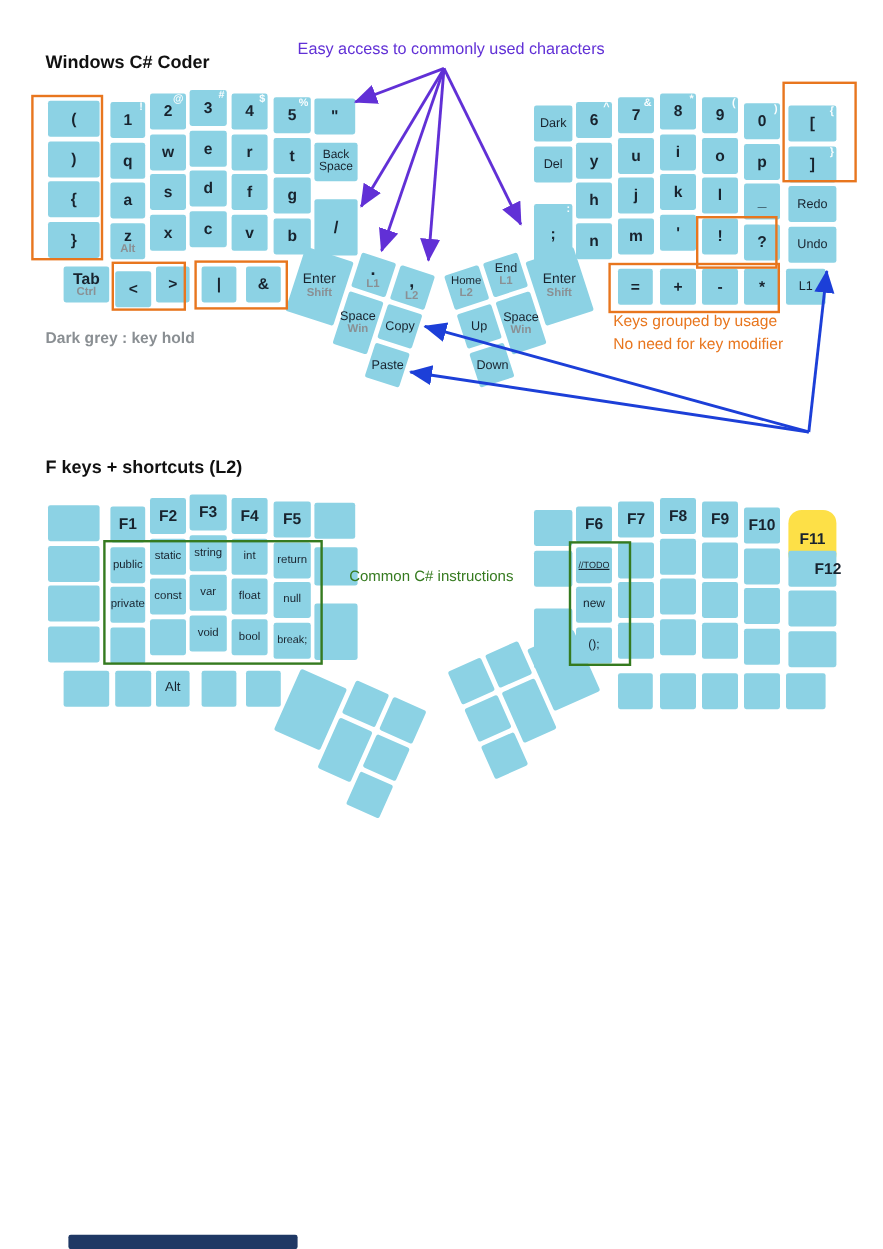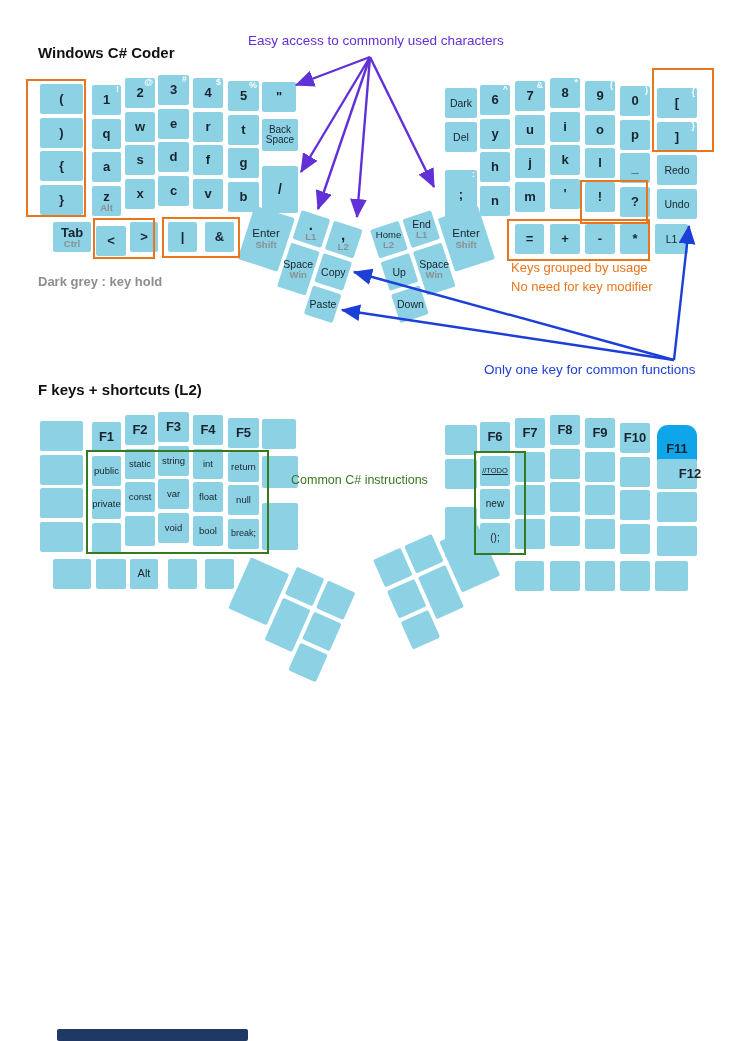--- a/index.html
+++ b/index.html
@@ -686,21 +686,21 @@
     </div>
     <div class="key" style="left: 620px; top: 457px; width: 30px; height: 30px; background: rgb(140, 210, 228);">
       <div class="klabel"></div>
     </div>
     <div class="key" style="left: 620px; top: 490px; width: 30px; height: 30px; background: rgb(140, 210, 228);">
       <div class="klabel"></div>
     </div>
     <div class="key" style="left: 620px; top: 524px; width: 30px; height: 30px; background: rgb(140, 210, 228);">
       <div class="klabel"></div>
     </div>
-    <div class="key" style="left: 657px; top: 425px; width: 40px; height: 48px; background: #0ea5e9; border-radius: 11px;">
+    <div class="key" style="left: 657px; top: 425px; width: 40px; height: 48px; background: #fde047; border-radius: 11px;">
       <div class="klabel">
         <span class="kmain bold" style="font-size: 13px;">F11</span>
       </div>
     </div>
     <div class="key" style="left: 657px; top: 459px; width: 40px; height: 30px; background: rgb(140, 210, 228);">
       <div class="klabel">
         <span class="kmain bold" style="font-size: 13px; margin-left: 26px;">F12</span>
       </div>
     </div>
     <div class="key" style="left: 657px; top: 492px; width: 40px; height: 30px; background: rgb(140, 210, 228);">
@@ -729,21 +729,20 @@
     <div class="box" style="left: 162px; top: 217px; width: 78px; height: 41px; border-color: rgb(232, 118, 30);"></div>
     <div class="box" style="left: 652px; top: 68px; width: 62px; height: 84px; border-color: rgb(232, 118, 30);"></div>
     <div class="box" style="left: 580px; top: 180px; width: 68px; height: 44px; border-color: rgb(232, 118, 30);"></div>
     <div class="box" style="left: 507px; top: 219px; width: 143px; height: 42px; border-color: rgb(232, 118, 30);"></div>
     <div class="box" style="left: 86px; top: 450px; width: 183px; height: 104px; border-color: rgb(53, 122, 31);"></div>
     <div class="box" style="left: 474px; top: 451px; width: 52px; height: 104px; border-color: rgb(53, 122, 31);"></div>
     <div class="note" style="left: 248px; top: 33px; color: rgb(97, 48, 214); font-size: 13.5px;">Easy access to commonly used characters</div>
     <div class="note" style="left: 38px; top: 274px; color: rgb(138, 143, 147); font-size: 13px; font-weight: bold;">Dark grey : key hold</div>
     <div class="note" style="left: 511px; top: 260px; color: rgb(232, 118, 30); font-size: 13px;">Keys grouped by usage</div>
     <div class="note" style="left: 511px; top: 279px; color: rgb(232, 118, 30); font-size: 13px;">No need for key modifier</div>
-    <div class="note" style="left: 484px; top: 362px; color: rgb(28, 63, 216); font-size: 13.5px;">Only one key for common functions</div>
     <div class="note" style="left: 291px; top: 473px; color: rgb(53, 122, 31); font-size: 12.5px;">Common C# instructions</div>
     <svg id="arrow-layer" width="736" height="1041">
       <defs>
         <marker id="ah-purple" markerWidth="9" markerHeight="8" refX="7.5" refY="3.5" orient="auto" markerUnits="strokeWidth">
           <path d="M0,0 L8,3.5 L0,7 z" fill="#6130D6"></path>
         </marker>
         <marker id="ah-blue" markerWidth="9" markerHeight="8" refX="7.5" refY="3.5" orient="auto" markerUnits="strokeWidth">
           <path d="M0,0 L8,3.5 L0,7 z" fill="#1C3FD8"></path>
         </marker>
       </defs>

